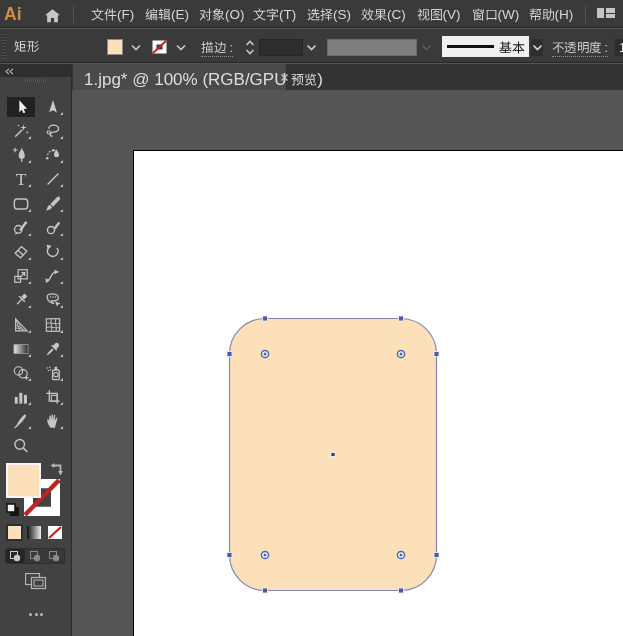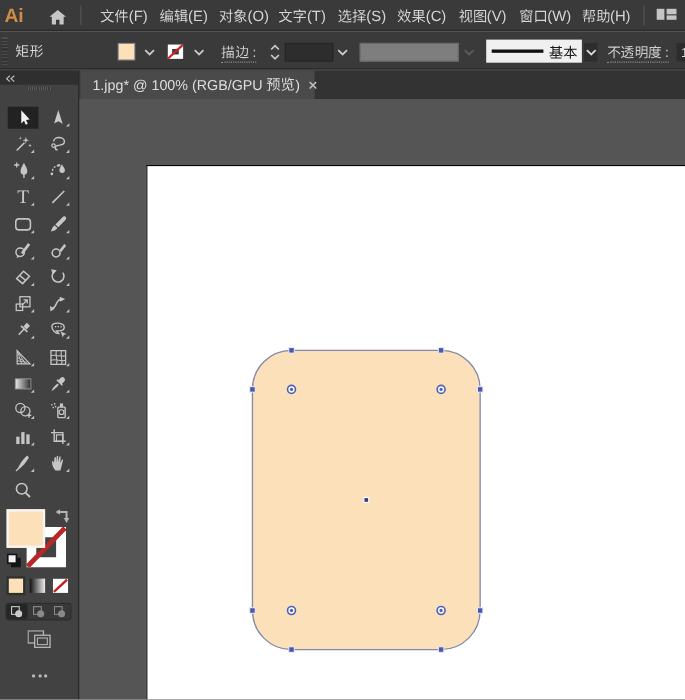--- a/index.html
+++ b/index.html
@@ -119,21 +119,21 @@
         <path d="M31 22.5H95V28.4H31ZM39 48H73V53.6H39ZM72 57H87V62.5H72ZM59.3 12H66.5V45.3H59.3ZM57.4 25 63 27.5Q59.4 32 54.5 36.6Q49.6 41 44 44.6Q38.4 48 33 50.3Q32 49 31 47.5Q29.4 46 28.3 45Q34 43 39 40Q45 37 49.6 33Q54.3 29.3 57.4 25ZM68.4 25.5Q71.4 29.4 76 33Q80.7 37 86 40Q91.5 42.7 97 44.4Q96 45.3 94.4 47Q93 48.7 92.3 50Q87 48 81.4 44.3Q76 41 71 36.5Q66.6 32 63.3 27.5ZM85 57H92Q92 57 92 58Q92 59 91.6 59.7Q91 68.5 90 73Q88.6 77 87 78.6Q86 80 84 80Q83 81 81 81Q79 81 76 81Q72.4 81 68.6 80.6Q68.5 79 68 77.7Q67.6 76 67 75Q70.4 75 73.6 75Q77 75.3 78 75.3Q79 75.3 80 75Q81 75 81 74.5Q82.5 73.5 83 70Q84 66 85 58ZM85.4 5.6 90.3 11Q85 12 78.4 13Q72 13.6 64.5 14.3Q57 15 50 15.4Q42.4 16 35.5 16Q35.4 15 35 13.4Q34 12 34 11Q40.6 10.4 48 10Q55 9.5 62 9Q69 8 75 7.4Q81 6.6 85.4 5.6ZM51.4 49.3H58.4Q58 55 56.4 60Q55 65 52.5 69.3Q50 73.5 46 76.7Q41.5 80 35 82Q34.5 81 33 79Q32 77.5 31 76.5Q36.7 74.6 40.4 72Q44 69.4 46.4 66Q48.7 62.5 50 58.4Q51 54 51.4 49.3ZM6 11.5 12 7.4Q15 9.7 18 12.6Q21 15.4 23.6 18Q26 21 28 23.6L21.6 28Q20 26 17.6 23Q15 20 12 17Q9 14 6 11.5ZM25 42.4V81H18V49.4H5.6V42.4ZM71 48H77.7Q77 51.5 76 55.6Q75 59.6 74 62.5H67.4Q68.5 59.4 69.4 55.4Q70.4 51.4 71 48ZM24.5 78Q27 78 29 79.5Q31 81 35 83.4Q39.6 86 46 87Q52 88 60 88Q66 88 72.4 87.5Q79 87 85.3 87Q92 86.5 96.6 86Q96 87 96 88.3Q95 90 95 91Q94.6 92.7 94.5 94Q91.5 94 87 94Q83 94.3 78 94.5Q73 94.6 68.4 95Q63.7 95 60 95Q51.3 95 45 94Q38.4 93 33.5 90Q30.6 88 28.3 86.4Q26 84.6 24.3 84.6Q22.5 84.6 20 86Q18 87.7 15 90Q12.4 93 9.5 96L4.5 89.5Q8 86 11.5 83.6Q15 81 18.3 79.4Q21.7 78 24.5 78Z"></path>
       </svg><svg viewBox="0 0 100 100" style="width:12.5px;height:12.5px;vertical-align:-1.8px" fill="#d0d0d0">
         <path d="M12 10H41V70H12V63H34V17H12ZM12 36H37V43H12ZM54.5 8H88V15H54.5ZM54.5 32.6H88V39.4H54.5ZM54 57H88V64H54ZM8 10H15V79H8ZM85.4 8H93V86Q93 89.6 92 91.6Q91 93.5 88.5 94.4Q86 95.3 82 95.6Q77.6 96 71 96Q71 95 70.5 93.4Q70 92 69.6 91Q69 89.4 68.4 88.4Q71.7 88.5 74.6 88.6Q77.6 88.6 80 88.5Q82 88.5 83 88.5Q84.3 88.5 85 88Q85.4 87.4 85.4 86ZM50 8H57.4V44Q57.4 50 57 57.3Q56 64.4 54 71.5Q52 78.5 48 85Q43.7 91.5 37 96.7Q36.4 96 35.4 95Q34.4 94 33.3 93Q32 92 31.4 91.5Q38 86.7 41.5 81Q45 75 47 68.7Q49 62.4 49.5 56Q50 50 50 44Z"></path>
       </svg><svg viewBox="0 0 100 100" style="width:12.5px;height:12.5px;vertical-align:-1.8px" fill="#d0d0d0">
         <path d="M22.5 32.3H93.7V38.5H22.5ZM24 61.5H81V67.7H24ZM38.6 23.6H46V49H70V23.6H77.5V55H38.6ZM79 61.5H80.7L82 61L87 64Q82.6 71.4 76 77Q69 82.4 60.5 86Q52 90 42 92Q32.5 94 22 95.4Q22 94 21 92Q20 90 19 89Q28.7 88 38 86.3Q47 84.4 55 81Q63.3 78 69.5 73.5Q75.7 69 79 62.6ZM40 66.5Q45 73 53.4 78Q62 82.6 73 85.5Q84 88.4 96 89.5Q95.4 90 94.6 91.4Q94 92.6 93 94Q92 95 92 96Q79 94.5 68 91Q57 88 48 82.3Q39 77 33.5 69ZM16 14H95V21H16ZM12.6 14H20V41Q20 47 20 54Q19.4 61 18.4 68.6Q17.4 76 15.5 83Q13.6 90 10.4 96Q9.7 95.4 8.4 95Q7 94 6 93.5Q4.6 93 3.7 92.6Q7 87 8.6 80Q10.3 73.7 11 67Q12 60 12.4 53.3Q12.6 47 12.6 41ZM47.3 5 55 3.5Q56.6 6.5 58 10Q60 14 60.6 16L53 18.4Q52 16 50.6 12Q49 8.3 47.3 5Z"></path>
       </svg><span style="margin-left:3px">:</span></div>
 <div class="abs" style="left:615px;top:39px;width:8px;height:17px;background:#2d2d2d"></div>
 <div class="t" style="left:619px;top:41px;font-size:12px;color:#ddd">1</div>
 <div class="abs" style="left:72px;top:64px;width:551px;height:26px;background:#333333"></div>
 <div class="abs" style="left:73px;top:64px;width:213px;height:26px;background:#4a4a4a"></div>
-<div class="t" style="left:84px;top:69.5px;font-size:13px;color:#dedede">1.jpg* @ 100% (RGB/GPU <svg viewBox="0 0 100 100" style="width:13px;height:13px;vertical-align:-1.8px" fill="#dedede">
+<div class="t" style="left:84px;top:69.5px;font-size:17px;color:#dedede">1.jpg* @ 100% (RGB/GPU <svg viewBox="0 0 100 100" style="width:13px;height:13px;vertical-align:-1.8px" fill="#dedede">
         <path d="M6 9H38.4V15.5H6ZM4 41H42V48H4ZM20 44H27.5V87Q27.5 90 27 92Q26 93.6 24 94.5Q21.7 95.4 18 95.6Q15 96 9.6 96Q9.4 94 9 92Q8 90 7 88.6Q11 89 14 89Q17.4 89 18.4 88.7Q19.5 88.6 20 88Q20 88 20 87ZM36 9H38L39 8.4L44 11.6Q41.4 15.4 38.3 19.4Q35 23.4 32 27Q28.6 30.5 25.5 33Q25 32 23.5 31Q22 29.6 21 29Q24 26.4 27 23Q29.6 20 32 16.6Q34.6 13 36 10ZM40 41H41L42 40.7L47 42Q45 48 42.5 54Q40.3 60 38.3 64L32.6 62.4Q34 60 35 56.4Q36.4 53 37.6 49Q39 45.5 40 42ZM9 27 13 22.4Q17 25 21 28Q25.4 30.7 29.5 33.5Q33.5 36 36 38.4L32 44Q29 42 25.3 39Q21.3 36 17 33Q12.6 29.7 9 27ZM46.4 8.4H96V15H46.4ZM68.4 12 76.7 13Q75 17 74 21.5Q72 26 71 29L64.4 28Q65.5 24.3 66.6 20Q68 15 68.4 12ZM67 38.5H74V58.6Q74 63 73 68.3Q72.3 73.4 69.4 78Q66.5 83 61 87.5Q55 92 45.6 95.5Q45 94.3 43.6 93Q42.3 91 41 90Q50 87 55 83.3Q60.4 79.5 63 75Q65.4 71 66 66.6Q67 62.3 67 58.5ZM72.5 79 77.5 74.6Q80.6 77 84 80Q87.7 83 91 85.6Q94 88.5 96 90.6L91 96Q89 93.6 86 90.7Q82.7 88 79 85Q75.7 82 72.5 79ZM50 25H92V72.6H84.6V32H57V73H50Z"></path>
       </svg><svg viewBox="0 0 100 100" style="width:13px;height:13px;vertical-align:-1.8px" fill="#dedede">
         <path d="M58 14H93.5V21H58ZM58.6 4 66 5.4Q64 11.5 62 17.4Q60 23.4 57 28.6Q54.5 34 51.5 38Q51 37 49.7 36.4Q48.5 35.7 47 35Q46 34 45 34Q49.7 28.3 53 20.3Q56.6 12 58.6 4ZM64.4 25.4 71 22.7Q73.5 25 76 28Q79 30.7 81 33.4Q83 36 84.4 38.4L77.7 41.6Q76.4 39 74 36.4Q72 33.6 69.6 30.7Q67 28 64.4 25.4ZM11.5 9.6H19V38H11.5ZM32.4 5H40V41H32.4ZM53 69.7H60.3V85.3Q60.3 87 61.3 87.7Q62 88 66 88Q66.7 88 69 88Q71 88 73.6 88Q76 88 78.6 88Q81 88 82 88Q84 88 85 87.5Q86 87 86.5 84.6Q87 82.3 87 78Q88.3 78.7 90 79.4Q92 80 93.7 80.4Q93 86 92 89Q91 92 89 93.4Q87 94.6 83 94.6Q82 94.6 80.3 94.6Q78.5 94.6 76 94.6Q74 94.6 71.6 94.6Q69 94.6 67.5 94.6Q66 94.6 65 94.6Q60 94.6 57.5 94Q55 93 54 91Q53 89 53 85.4ZM45.7 55.4H53.5V63.4Q53.5 66.5 52.7 70Q52 73.4 49.5 77Q47 80.4 42.5 84Q38 87 30 90.4Q22.7 93.5 11.4 96Q11 95.3 10 94Q9.3 93 8.4 92Q7.5 91 6.6 90Q17.6 88 25 85Q32 82.5 36 79.7Q40.3 77 42.4 74Q44.4 71 45 68.3Q45.7 65.6 45.7 63ZM19.6 44H82V75.3H74V51H27V76H19.6Z"></path>
       </svg>)</div>
 <svg class="abs" style="left:280px;top:73px" width="9" height="9" viewBox="0 0 9 9">
       <path d="M1.5 1.5 L7.5 7.5 M7.5 1.5 L1.5 7.5" stroke="#c2c2c2" stroke-width="1.4"></path>
     </svg>
 <div class="abs" style="left:72px;top:90px;width:551px;height:546px;background:#555555"></div>
 <div class="abs" style="left:133px;top:150px;width:490px;height:486px;background:#fff;border-left:1px solid #000;border-top:1px solid #000"></div>
 <svg class="abs" style="left:72px;top:90px" width="551" height="546" viewBox="72 90 551 546">

